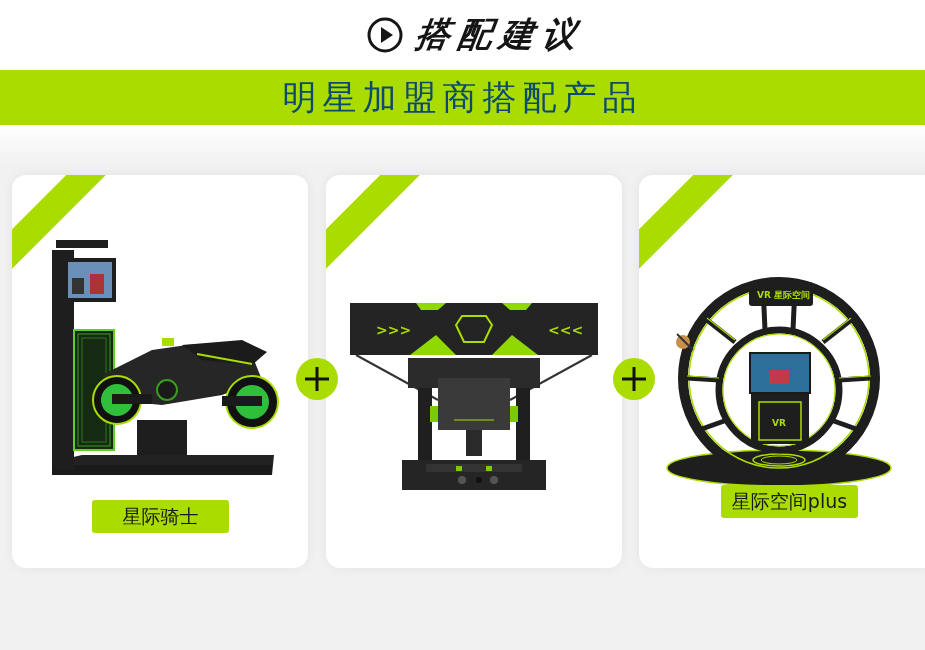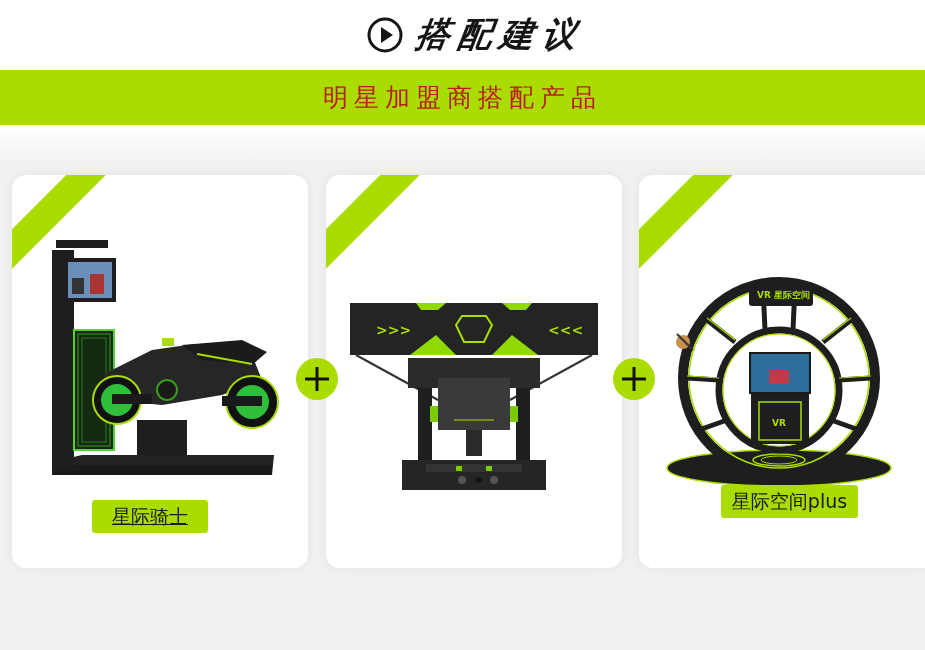--- a/index.html
+++ b/index.html
@@ -20,21 +20,21 @@
     font-size: 34px; font-weight: bold; font-style: italic; color: #151515;
     letter-spacing: 8px;
     transform: skewX(-8deg);
   }
   .banner {
     position: absolute; left: 0; top: 70px; width: 925px; height: 55px;
     background: #aadc00;
     display: flex; align-items: center; justify-content: center;
   }
   .banner-text {
-    font-size: 25px; color: #b91c1c; letter-spacing: 6px;
+    font-size: 34px; color: #0c4a6e; letter-spacing: 6px;
   }
   .below-banner {
     position: absolute; left: 0; top: 125px; width: 925px; height: 525px;
     background: linear-gradient(#ffffff 0px, #f1f1f1 40px, #f1f1f1 100%);
   }
   .card {
     position: absolute; top: 175px; height: 393px;
     background: #ffffff; border-radius: 14px; overflow: hidden;
     box-shadow: 0 0 12px rgba(0,0,0,0.06);
   }
@@ -49,21 +49,21 @@
   }
   .product-visual {
     position: absolute; left: 0; top: 55px; width: 100%; height: 265px;
   }
   .label {
     position: absolute; top: 325px; height: 33px;
     background: #aadc00; border-radius: 3px;
     display: flex; align-items: center; justify-content: center;
     font-size: 19px; color: #1a1a1a;
   }
-  .card-1 .label { left: 80px; width: 116px; text-decoration: underline; }
+  .card-1 .label { left: 80px; width: 137px; }
   .card-2 .label { left: 79px; width: 137px; }
   .card-3 .label { left: 82px; width: 137px; top: 310px; }
   .plus {
     position: absolute; width: 42px; height: 42px; border-radius: 50%;
     background: #aadc00; top: 358px;
     display: flex; align-items: center; justify-content: center;
   }
   .plus-1 { left: 296px; }
   .plus-2 { left: 613px; }
 </style>

